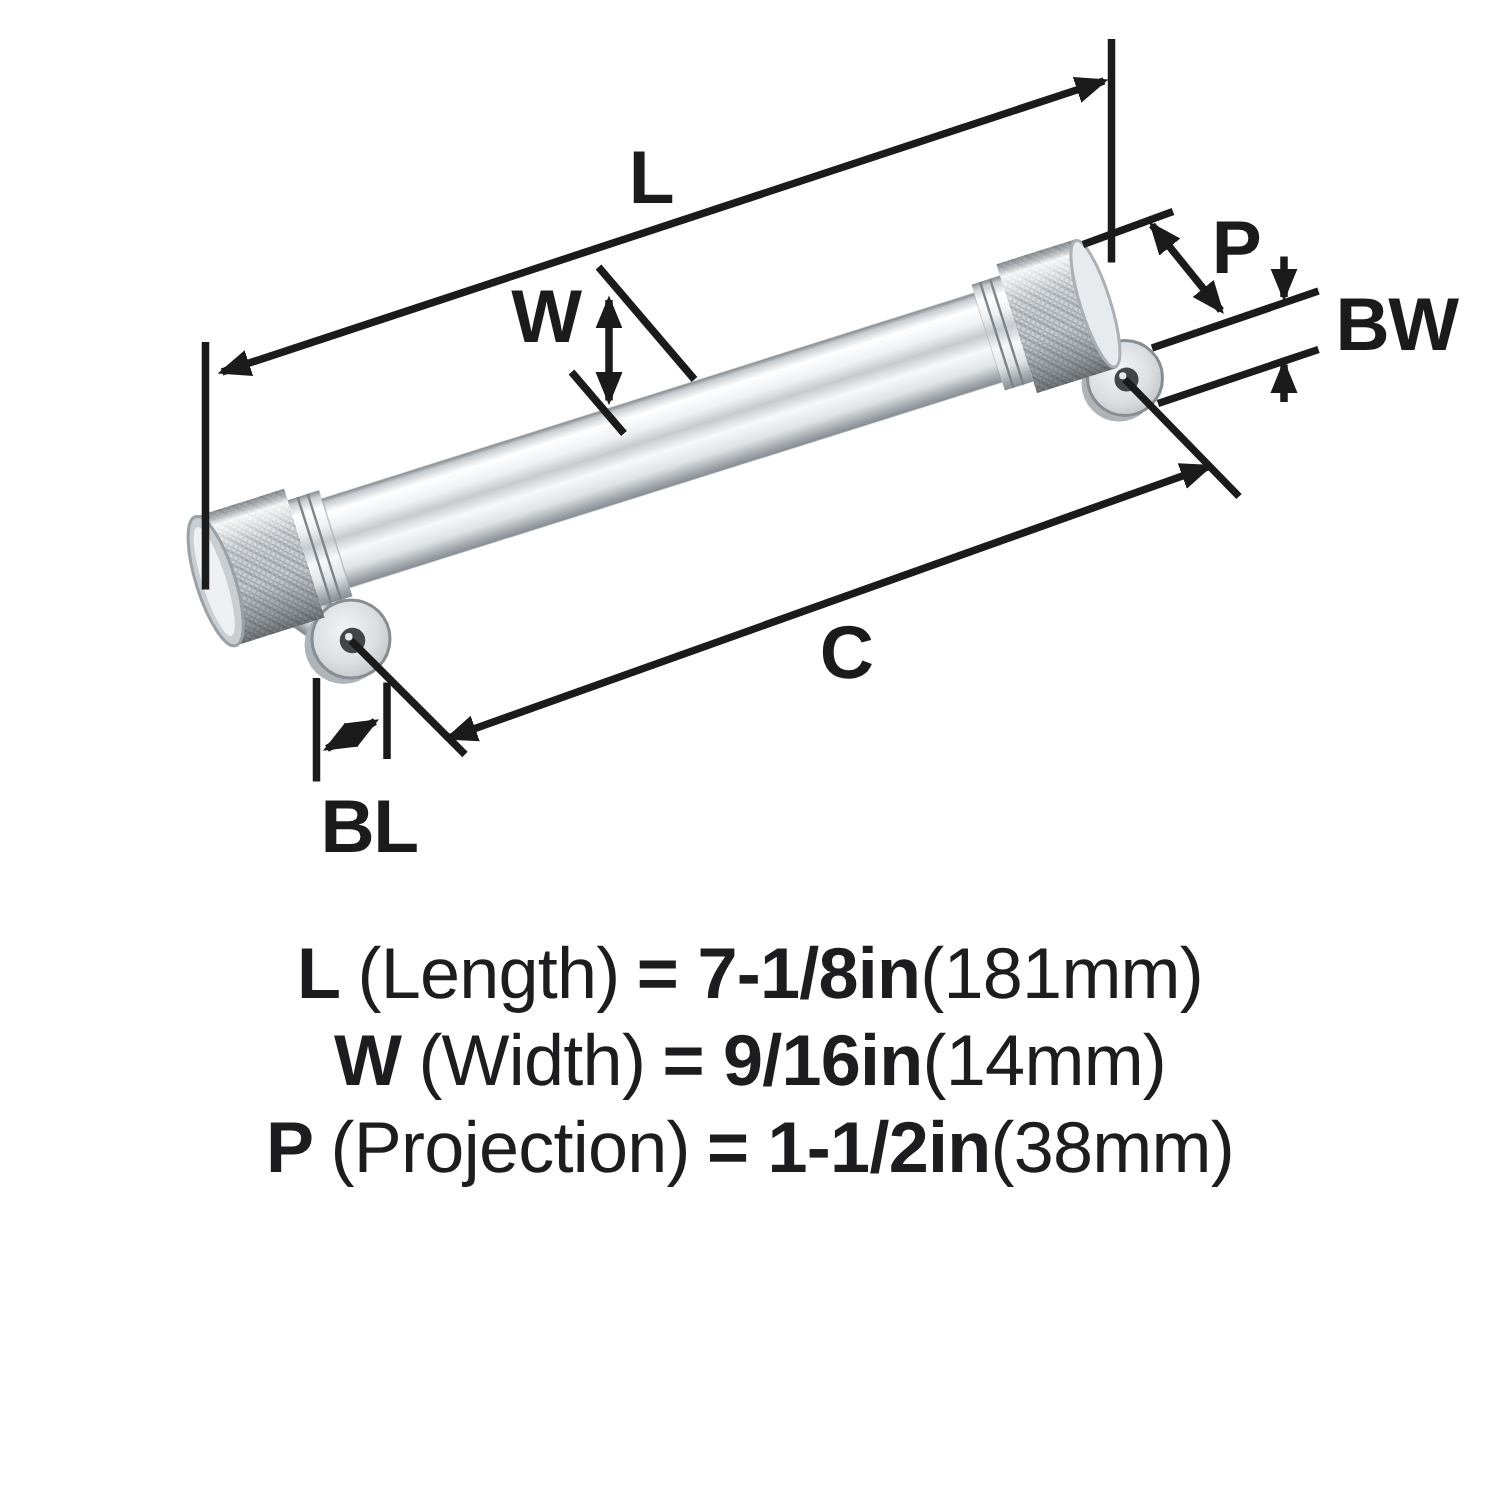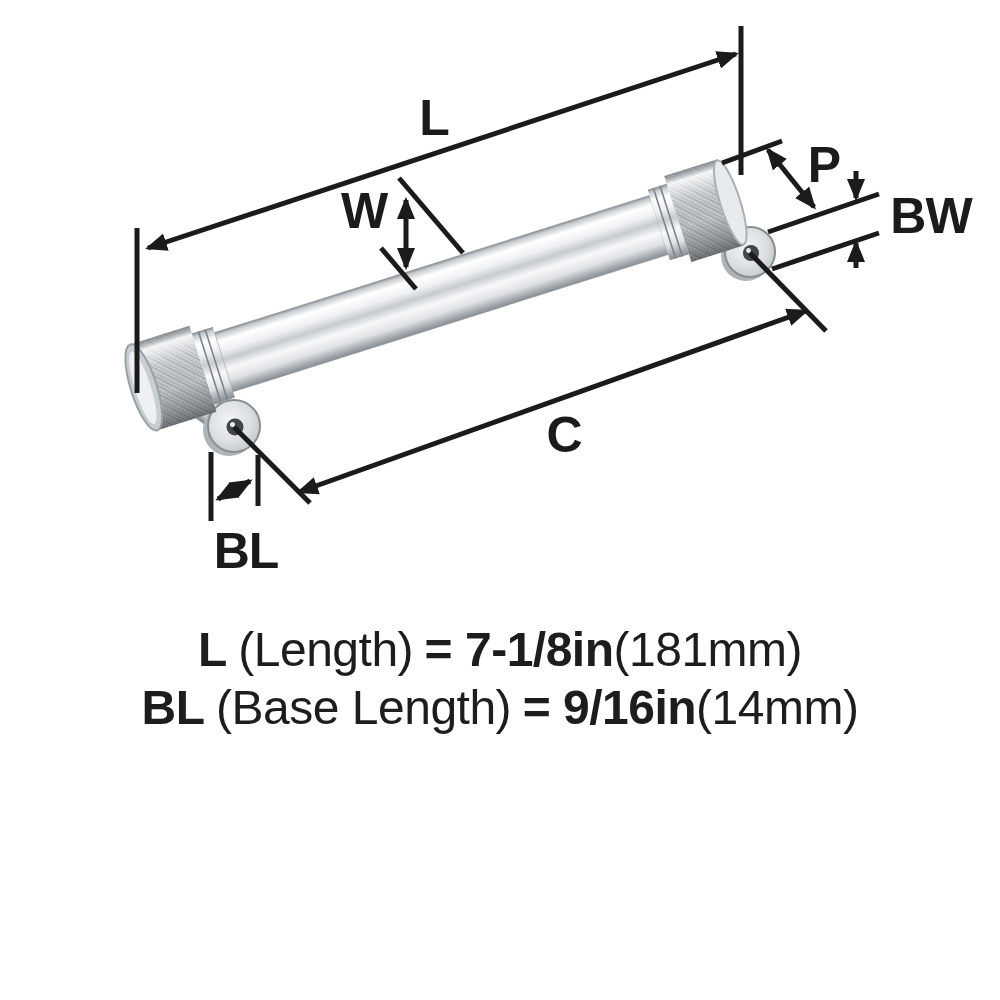--- a/index.html
+++ b/index.html
@@ -164,16 +164,19 @@
     <text class="dim-label" x="931" y="233" text-anchor="middle">BW</text>
     <text class="dim-label" x="564" y="452" text-anchor="middle" font-size="52">C</text>
     <text class="dim-label" x="246" y="568" text-anchor="middle">BL</text>
   </svg>
 
   <div class="specs">
     <div class="spec-row">
       <span class="sym">L</span><span class="name">(Length)</span><span class="val">= 7-1/8in</span><span class="metric">(181mm)</span>
     </div>
     <div class="spec-row">
-      <span class="sym">BL</span><span class="name">(Base Length)</span><span class="val">= 9/16in</span><span class="metric">(14mm)</span>
+      <span class="sym">W</span><span class="name">(Width)</span><span class="val">= 9/16in</span><span class="metric">(14mm)</span>
+    </div>
+    <div class="spec-row">
+      <span class="sym">P</span><span class="name">(Projection)</span><span class="val">= 1-1/2in</span><span class="metric">(38mm)</span>
     </div>
   </div>
 </div>
 
 </body></html>

